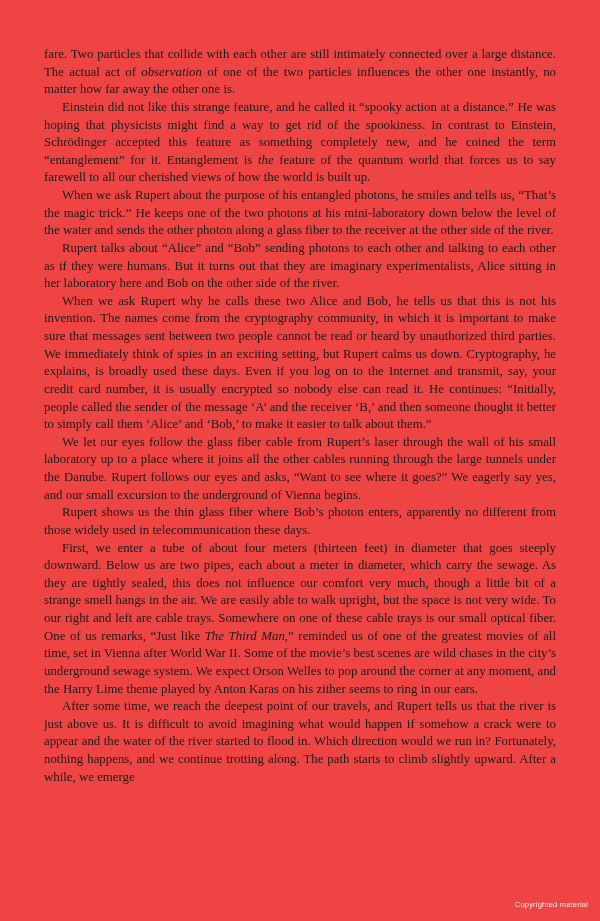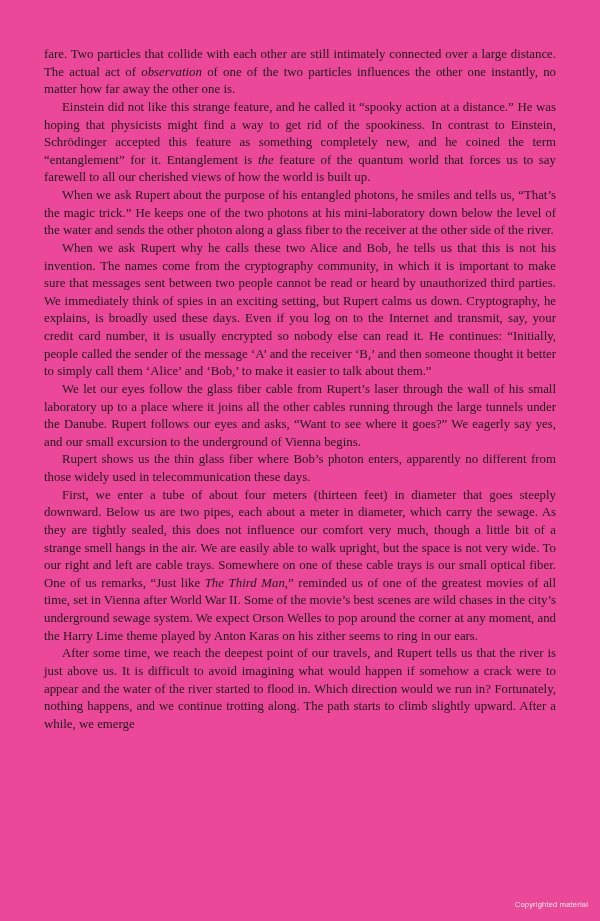--- a/index.html
+++ b/index.html
@@ -14,21 +14,21 @@
     overflow: hidden;
     font-family: "Liberation Serif", "DejaVu Serif", serif;
   }
 
   #page {
     position: absolute;
     left: 0;
     top: 0;
     width: 600px;
     height: 921px;
-    background: #ec4899;
+    background: #ef4444;
   }
 
   #text-column {
     position: absolute;
     left: 44px;
     top: 46px;
     width: 512px;
   }
 
   .para {
@@ -67,20 +67,21 @@
 </style>
 </head>
 <body>
 
 <div id="page">
 
   <div id="text-column">
       <p class="para no-indent">fare. Two particles that collide with each other are still intimately connected over a large distance. The actual act of <em>observation</em> of one of the two particles influences the other one instantly, no matter how far away the other one is.</p>
       <p class="para">Einstein did not like this strange feature, and he called it “spooky action at a distance.” He was hoping that physicists might find a way to get rid of the spookiness. In contrast to Einstein, Schrödinger accepted this feature as something completely new, and he coined the term “entanglement” for it. Entanglement is <em>the</em> feature of the quantum world that forces us to say farewell to all our cherished views of how the world is built up.</p>
       <p class="para">When we ask Rupert about the purpose of his entangled photons, he smiles and tells us, “That’s the magic trick.” He keeps one of the two photons at his mini-laboratory down below the level of the water and sends the other photon along a glass fiber to the receiver at the other side of the river.</p>
+      <p class="para">Rupert talks about “Alice” and “Bob” sending photons to each other and talking to each other as if they were humans. But it turns out that they are imaginary experimentalists, Alice sitting in her laboratory here and Bob on the other side of the river.</p>
       <p class="para">When we ask Rupert why he calls these two Alice and Bob, he tells us that this is not his invention. The names come from the cryptography community, in which it is important to make sure that messages sent between two people cannot be read or heard by unauthorized third parties. We immediately think of spies in an exciting setting, but Rupert calms us down. Cryptography, he explains, is broadly used these days. Even if you log on to the Internet and transmit, say, your credit card number, it is usually encrypted so nobody else can read it. He continues: “Initially, people called the sender of the message ‘A’ and the receiver ‘B,’ and then someone thought it better to simply call them ‘Alice’ and ‘Bob,’ to make it easier to talk about them.”</p>
       <p class="para">We let our eyes follow the glass fiber cable from Rupert’s laser through the wall of his small laboratory up to a place where it joins all the other cables running through the large tunnels under the Danube. Rupert follows our eyes and asks, “Want to see where it goes?” We eagerly say yes, and our small excursion to the underground of Vienna begins.</p>
       <p class="para">Rupert shows us the thin glass fiber where Bob’s photon enters, apparently no different from those widely used in telecommunication these days.</p>
       <p class="para">First, we enter a tube of about four meters (thirteen feet) in diameter that goes steeply downward. Below us are two pipes, each about a meter in diameter, which carry the sewage. As they are tightly sealed, this does not influence our comfort very much, though a little bit of a strange smell hangs in the air. We are easily able to walk upright, but the space is not very wide. To our right and left are cable trays. Somewhere on one of these cable trays is our small optical fiber. One of us remarks, “Just like <em>The Third Man</em>,” reminded us of one of the greatest movies of all time, set in Vienna after World War II. Some of the movie’s best scenes are wild chases in the city’s underground sewage system. We expect Orson Welles to pop around the corner at any moment, and the Harry Lime theme played by Anton Karas on his zither seems to ring in our ears.</p>
       <p class="para">After some time, we reach the deepest point of our travels, and Rupert tells us that the river is just above us. It is difficult to avoid imagining what would happen if somehow a crack were to appear and the water of the river started to flood in. Which direction would we run in? Fortunately, nothing happens, and we continue trotting along. The path starts to climb slightly upward. After a while, we emerge</p>
     </div>
 
   <div id="watermark">Copyrighted material</div>
 
 </div>

